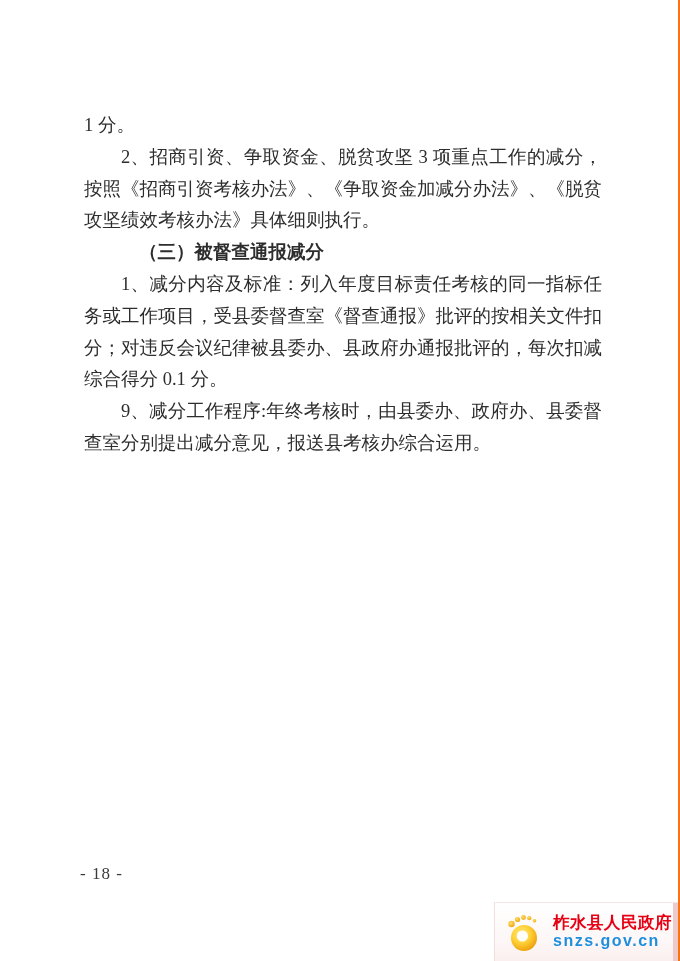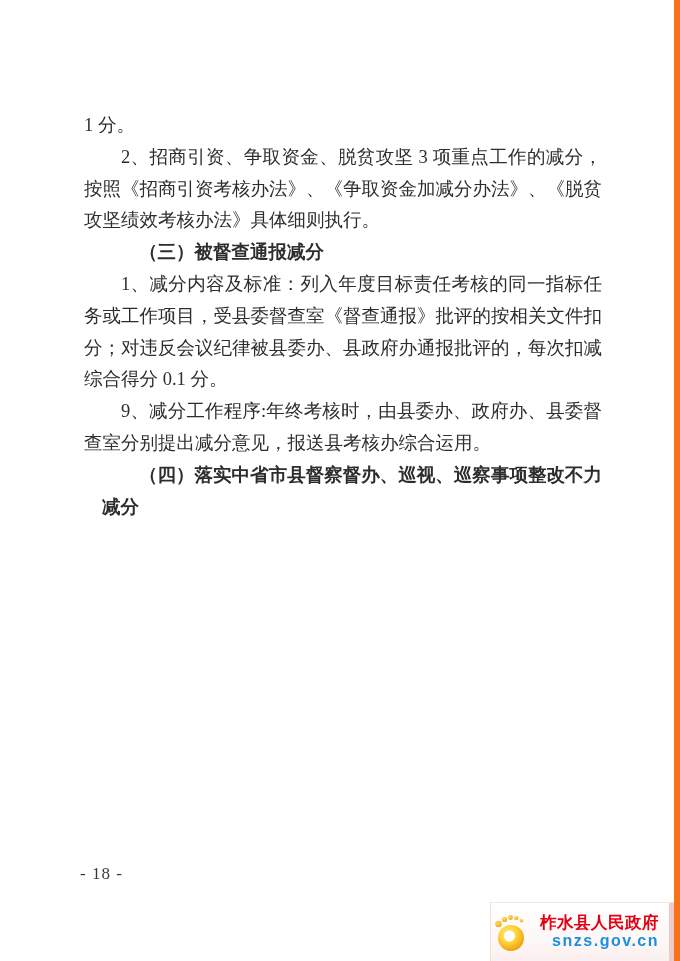--- a/index.html
+++ b/index.html
@@ -8,21 +8,21 @@
     height: 961px;
     background: #ffffff;
     position: relative;
     font-family: "Liberation Serif", "DejaVu Serif", serif;
     overflow: hidden;
   }
   .page {
     position: absolute;
     inset: 0;
     background: #ffffff;
-    border-right: 6px solid #f97316; 
+    border-right: 2px solid #f97316; 
     box-sizing: border-box;
   }
   .doc-body {
     position: absolute;
     left: 84px;
     top: 110px;
     width: 518px;
     font-size: 18.5px;
     line-height: 31.8px;
     color: #2d2d2d;
@@ -49,20 +49,21 @@
     bottom: 0;
     width: 184px;
     height: 59px;
     background: linear-gradient(180deg, #ffffff 0%, #fdf6f6 70%, #fbefef 100%);
     border-left: 1px solid #f3dede;
     border-top: 1px solid #f6e6e6;
     box-sizing: border-box;
     display: flex;
     align-items: center;
     gap: 9px;
+    padding-left: 9px;
   }
   .logo-strip {
     position: absolute;
     right: 0;
     top: 0;
     width: 5px;
     height: 100%;
     background: #eecaca;
   }
   .logo-icon { width: 40px; height: 44px; flex: 0 0 auto; display: block; }
@@ -75,35 +76,33 @@
     font-weight: bold;
     font-size: 16.5px;
     letter-spacing: 0.5px;
     font-family: "Liberation Serif", "DejaVu Serif", serif;
   }
   .domain {
     font-weight: bold;
     font-size: 16px;
     letter-spacing: 1.5px;
     font-family: "Liberation Sans", "DejaVu Sans", sans-serif;
-    text-align: right;
   }
 </style>
 </head>
 <body>
 
 <div class="page">
 
   <div class="doc-body">
       <p class="para no-indent">1 分。</p>
       <p class="para">2、招商引资、争取资金、脱贫攻坚 3 项重点工作的减分，按照《招商引资考核办法》、《争取资金加减分办法》、《脱贫攻坚绩效考核办法》具体细则执行。</p>
       <p class="para heading">（三）被督查通报减分</p>
       <p class="para">1、减分内容及标准：列入年度目标责任考核的同一指标任务或工作项目，受县委督查室《督查通报》批评的按相关文件扣分；对违反会议纪律被县委办、县政府办通报批评的，每次扣减综合得分 0.1 分。</p>
       <p class="para">9、减分工作程序:年终考核时，由县委办、政府办、县委督查室分别提出减分意见，报送县考核办综合运用。</p>
-      <p class="para heading">（四）落实中省市县督察督办、巡视、巡察事项整改不力减分</p>
     </div>
 
   <div class="page-number">- 18 -</div>
 
   <div class="logo-box">
     <svg class="logo-icon" viewBox="0 0 40 44" xmlns="http://www.w3.org/2000/svg" aria-hidden="true">
       <defs>
         <radialGradient id="footGrad" cx="40%" cy="35%" r="75%">
           <stop offset="0%" stop-color="#ffe980"></stop>
           <stop offset="45%" stop-color="#ffd23a"></stop>

